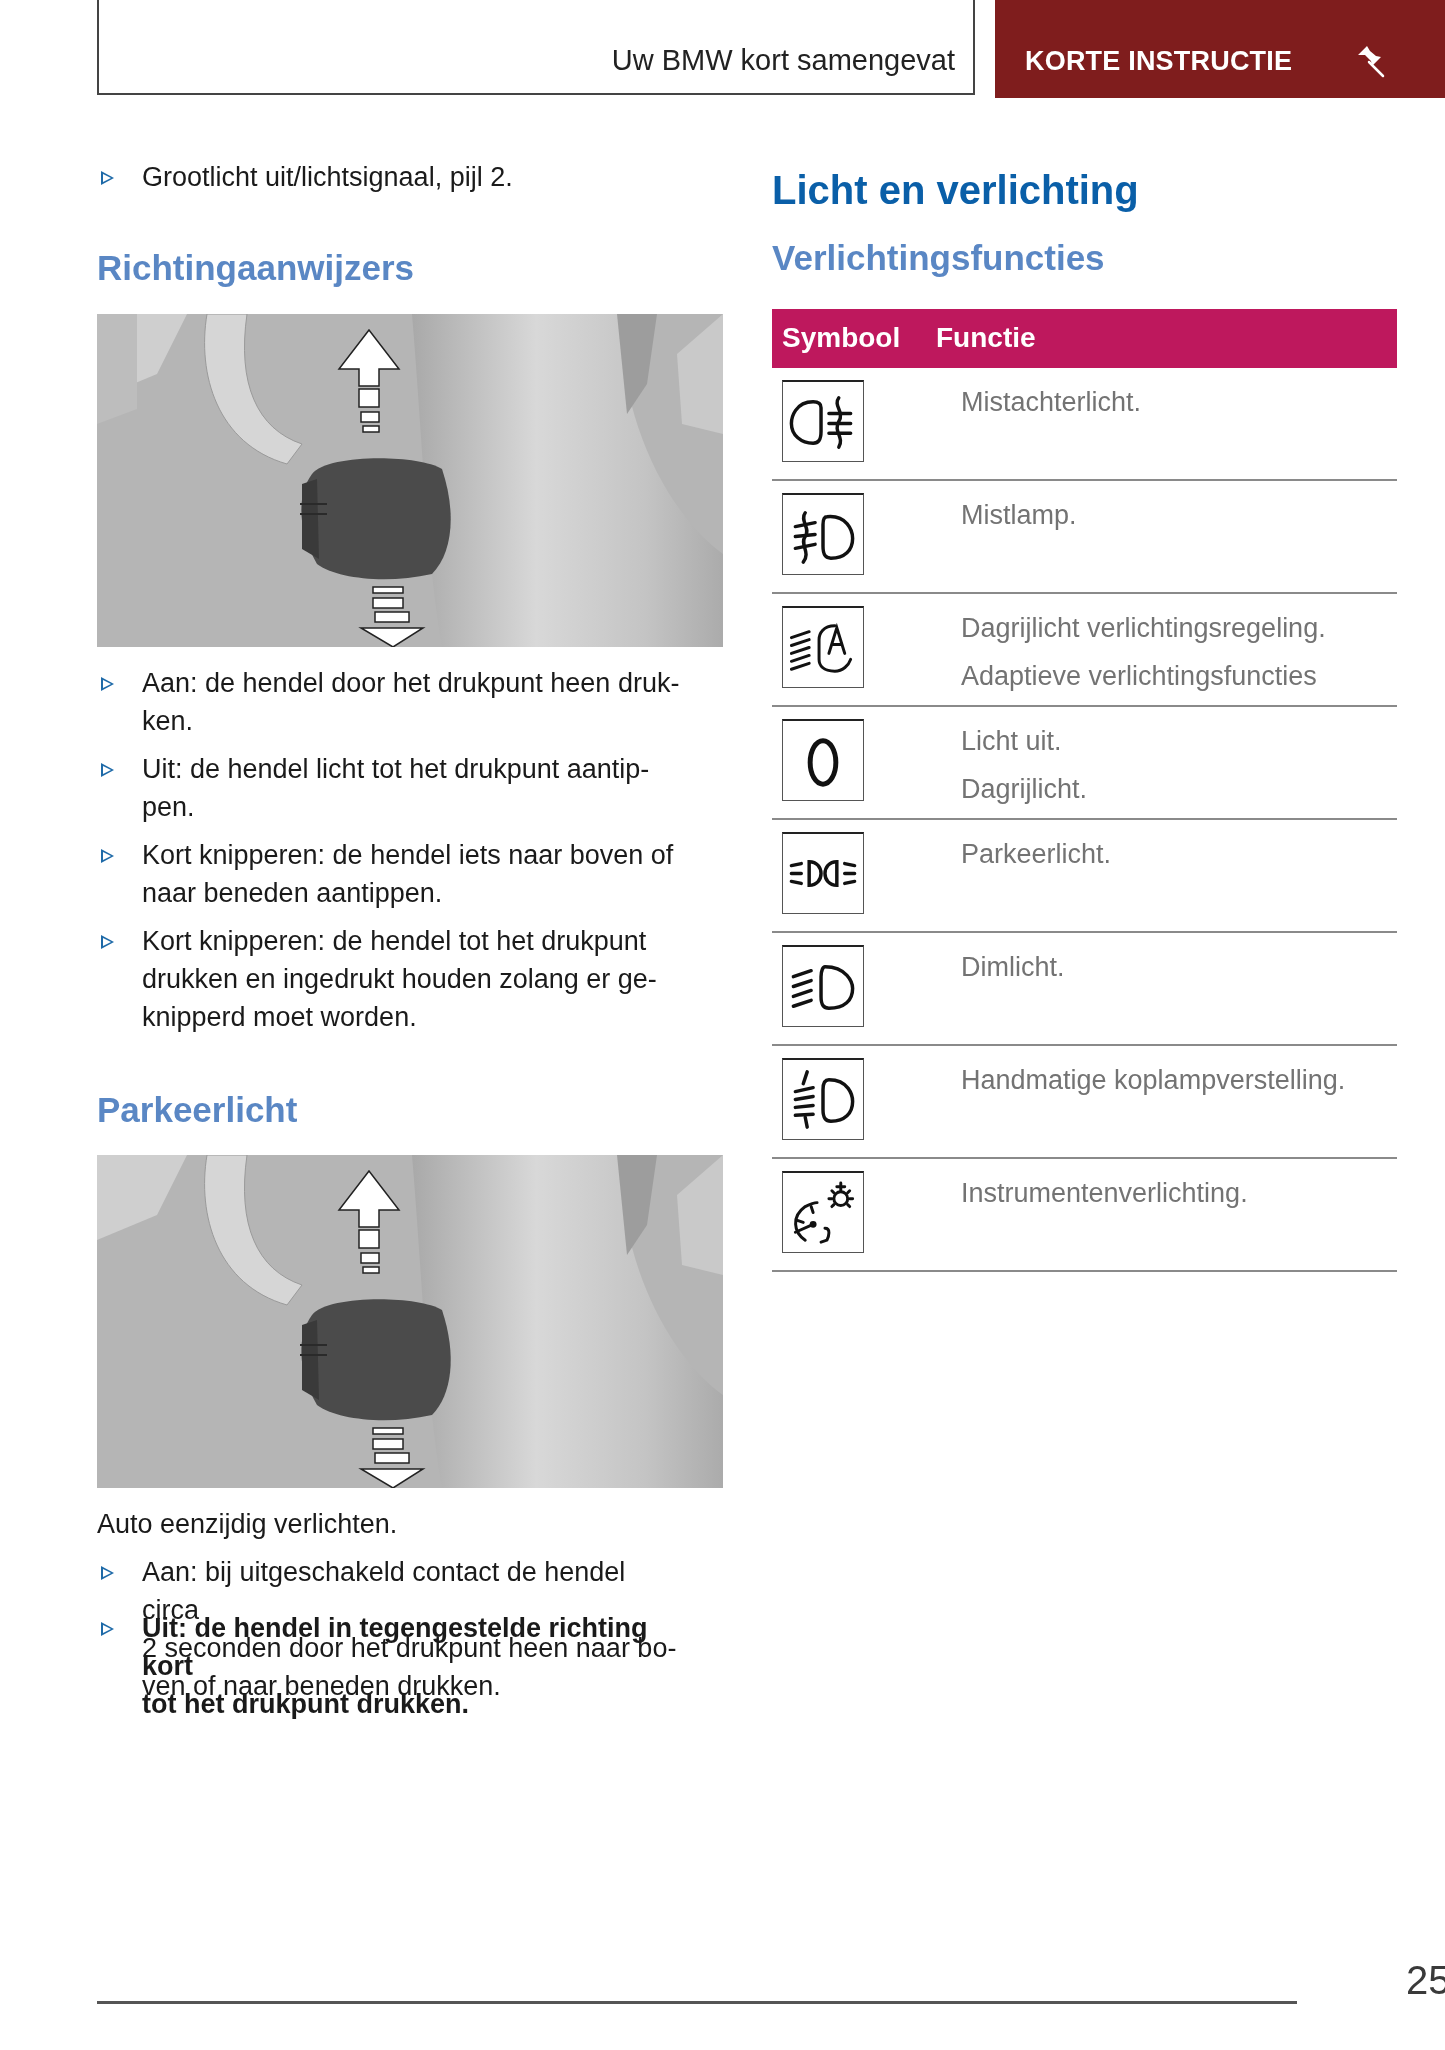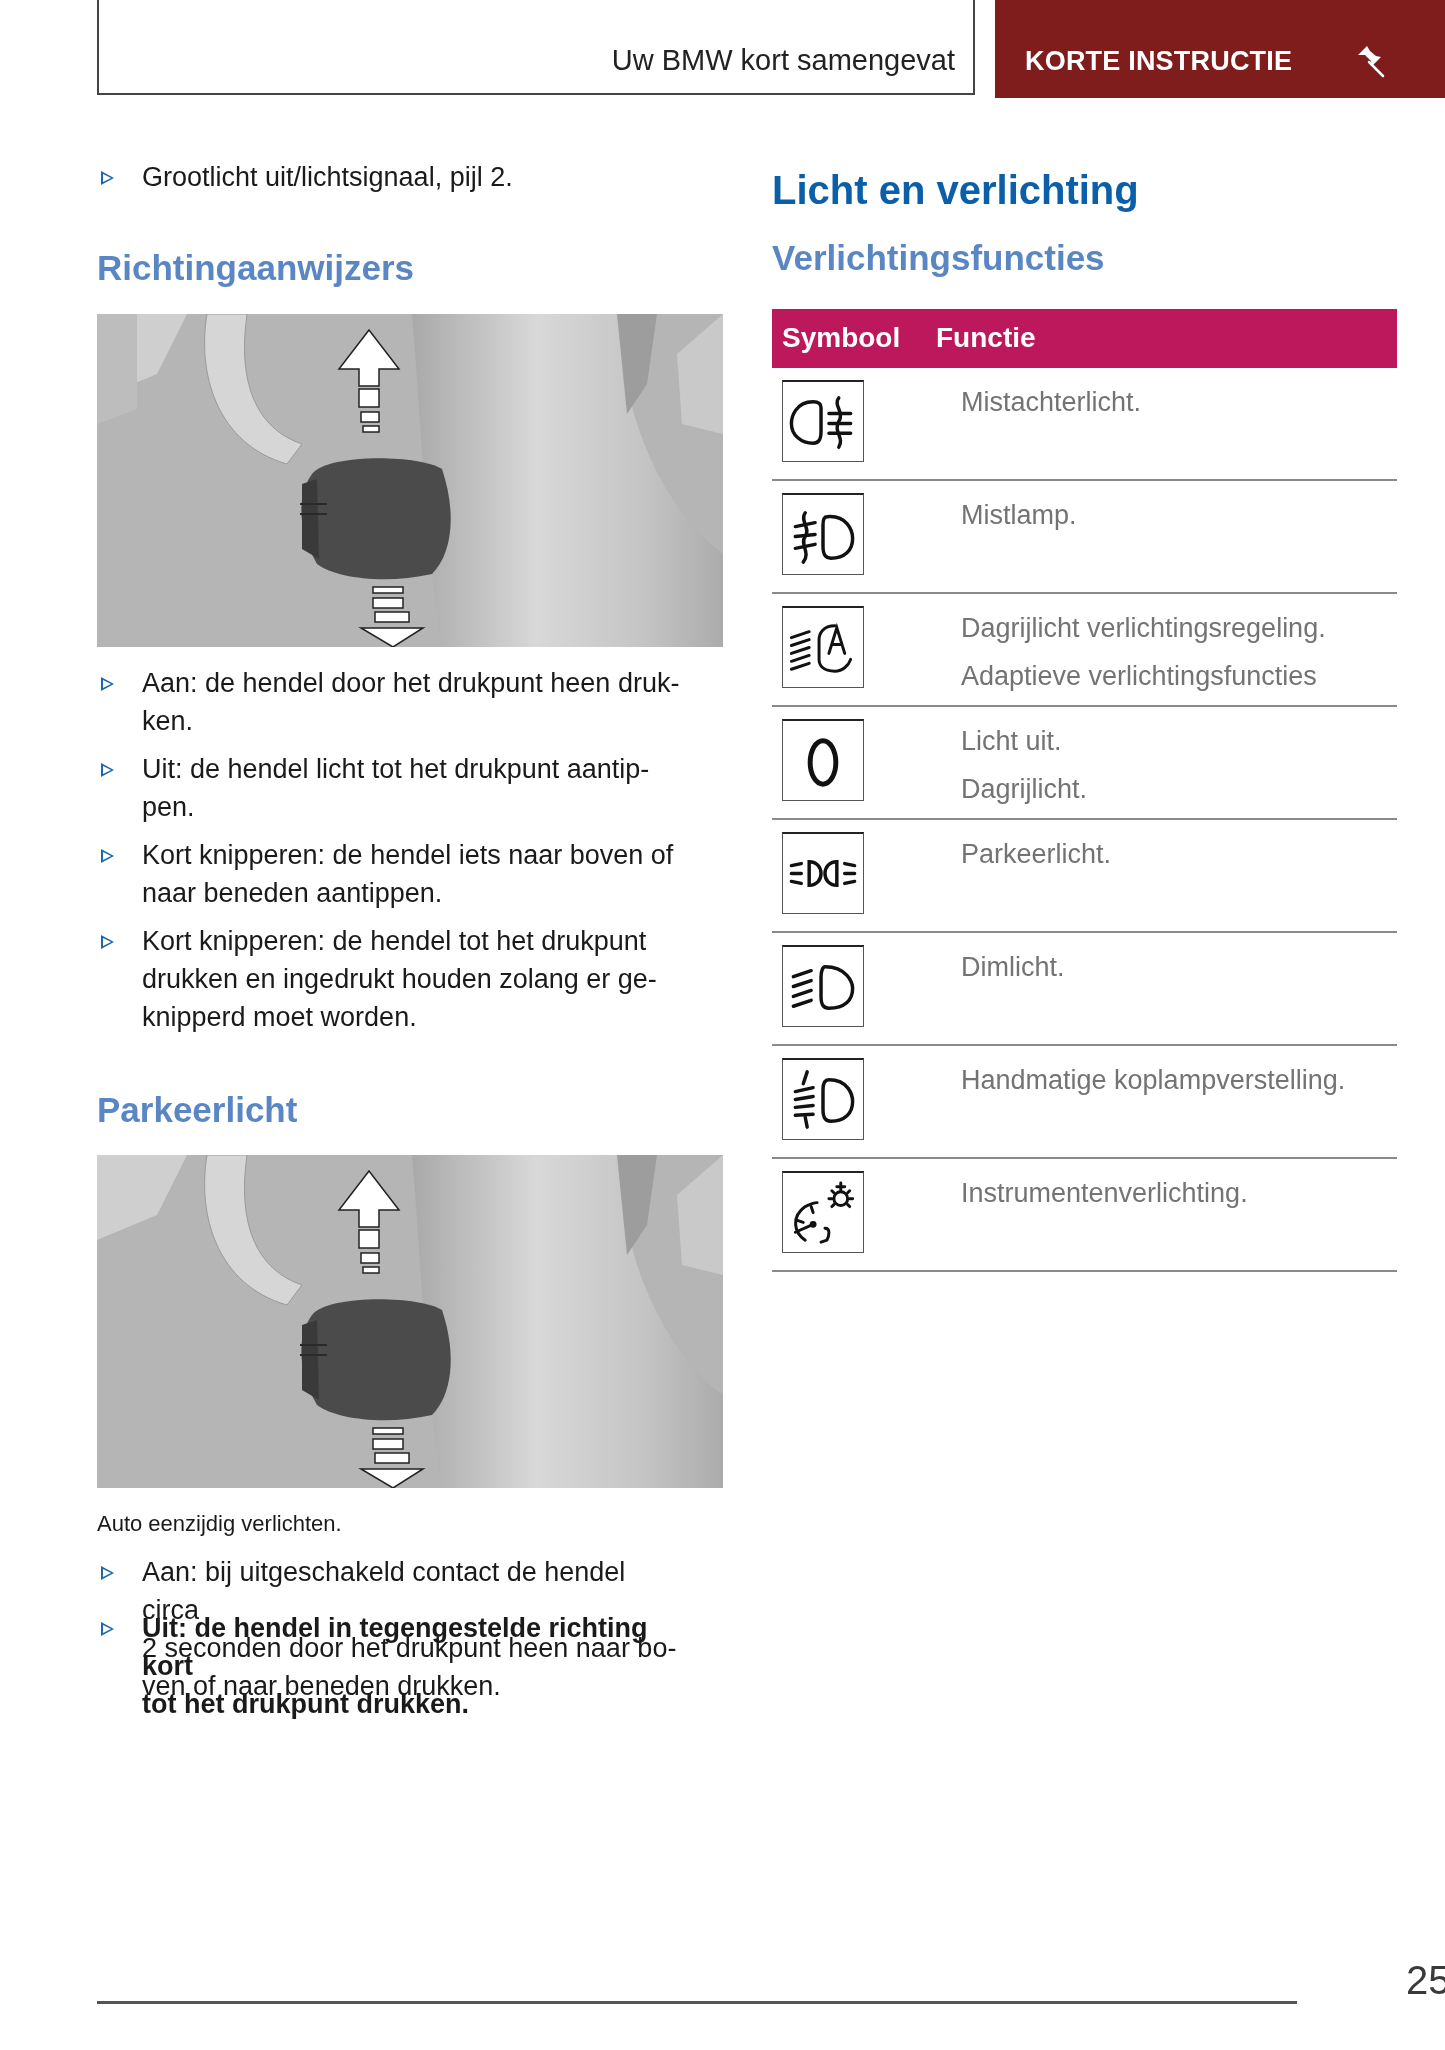--- a/index.html
+++ b/index.html
@@ -30,21 +30,21 @@
   .bullet .tri {
     position: absolute; left: 4px; top: 13px; width: 0; height: 0;
     border-left: 13px solid #1e6aa8; border-top: 7.5px solid transparent; border-bottom: 7.5px solid transparent;
   }
   .bullet .tri::after {
     content: ""; position: absolute; left: -11px; top: -4.5px; width: 0; height: 0;
     border-left: 8px solid #fff; border-top: 4.5px solid transparent; border-bottom: 4.5px solid transparent;
   }
   .h2 { position: absolute; font-size: 35px; font-weight: bold; color: #5a87c4; }
   .h1 { position: absolute; font-size: 40px; font-weight: bold; color: #0a5fa8; margin-top: 12px; }
-  .para { position: absolute; font-size: 22px; line-height: 38px; }
+  .para { position: absolute; font-size: 27px; line-height: 38px; }
 
   .illus {
     position: absolute; left: 97px; width: 626px; height: 333px; overflow: hidden;
     background: #b9b9b9;
   }
 
   
   .tbl { position: absolute; left: 772px; top: 309px; width: 625px; }
   .tbl-head {
     height: 59px; background: #be185d; color: #fff; font-weight: bold; font-size: 28px; position: relative;

